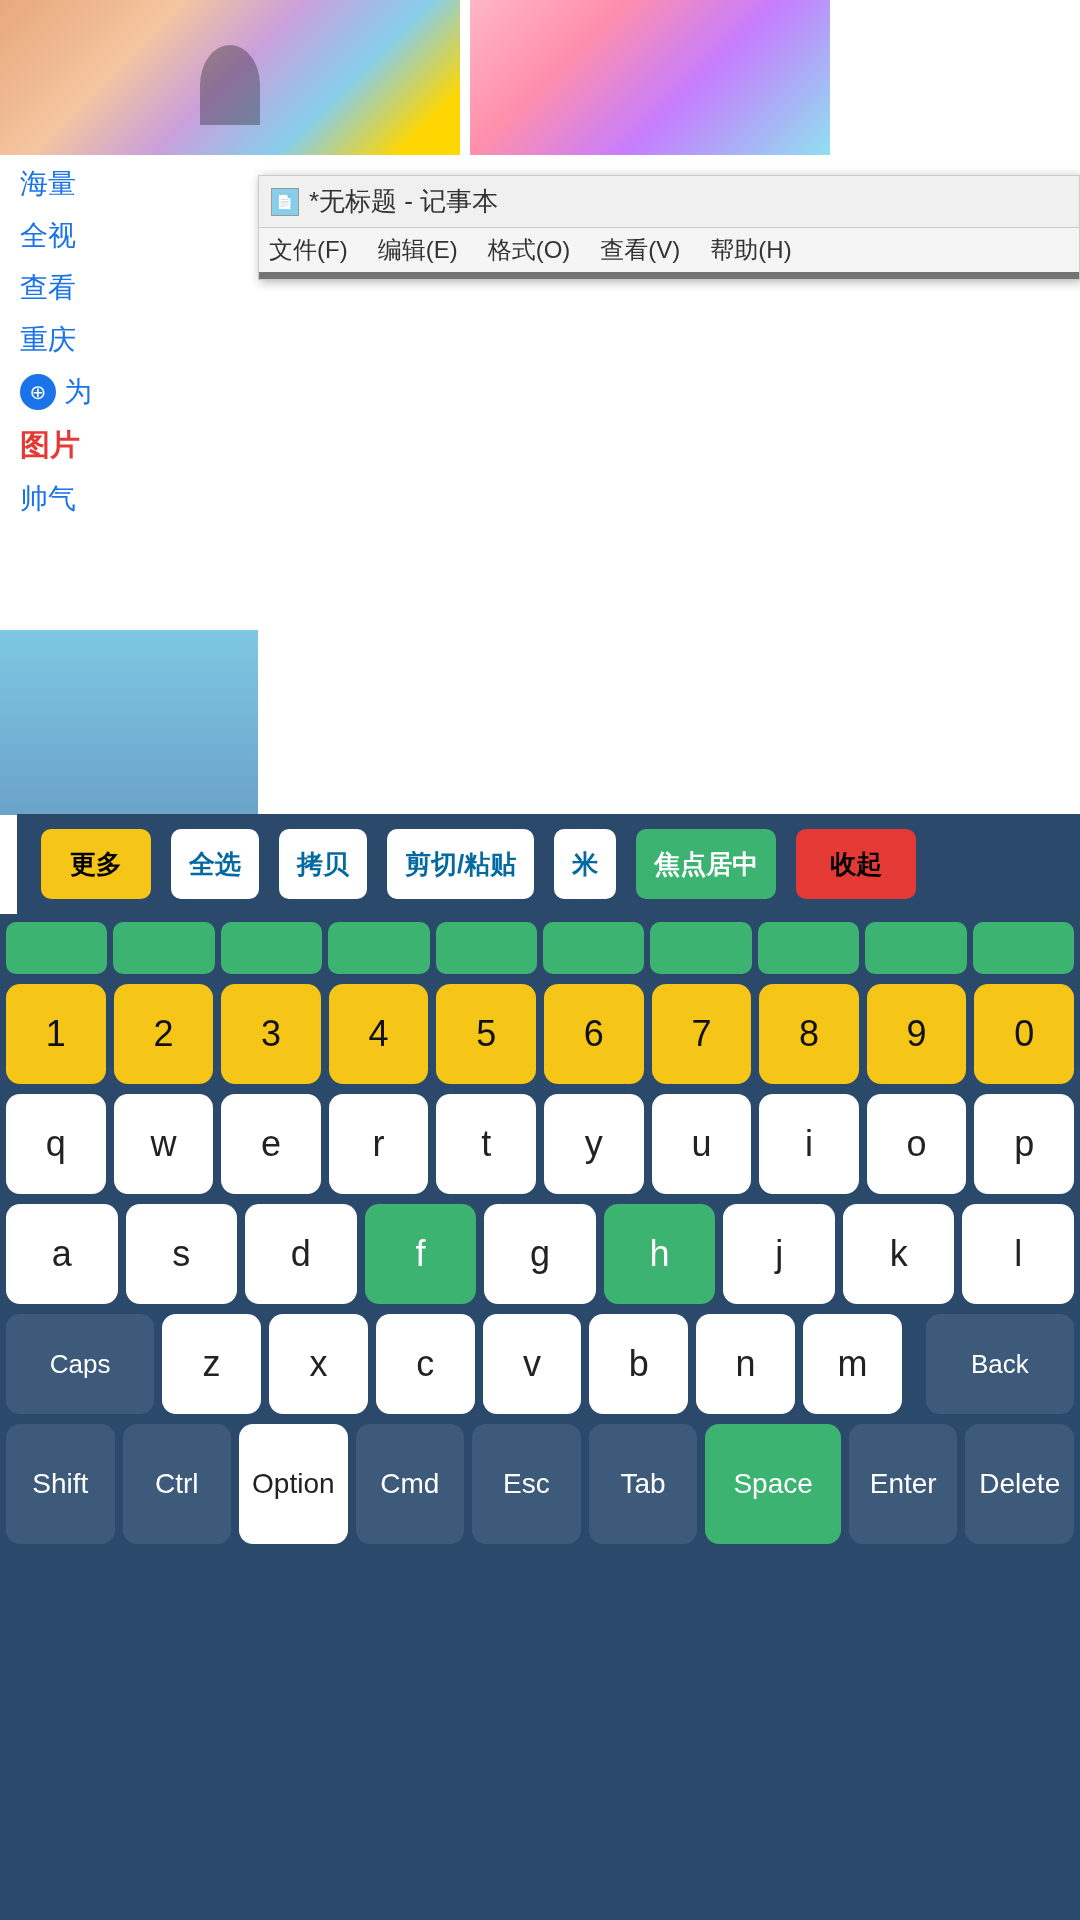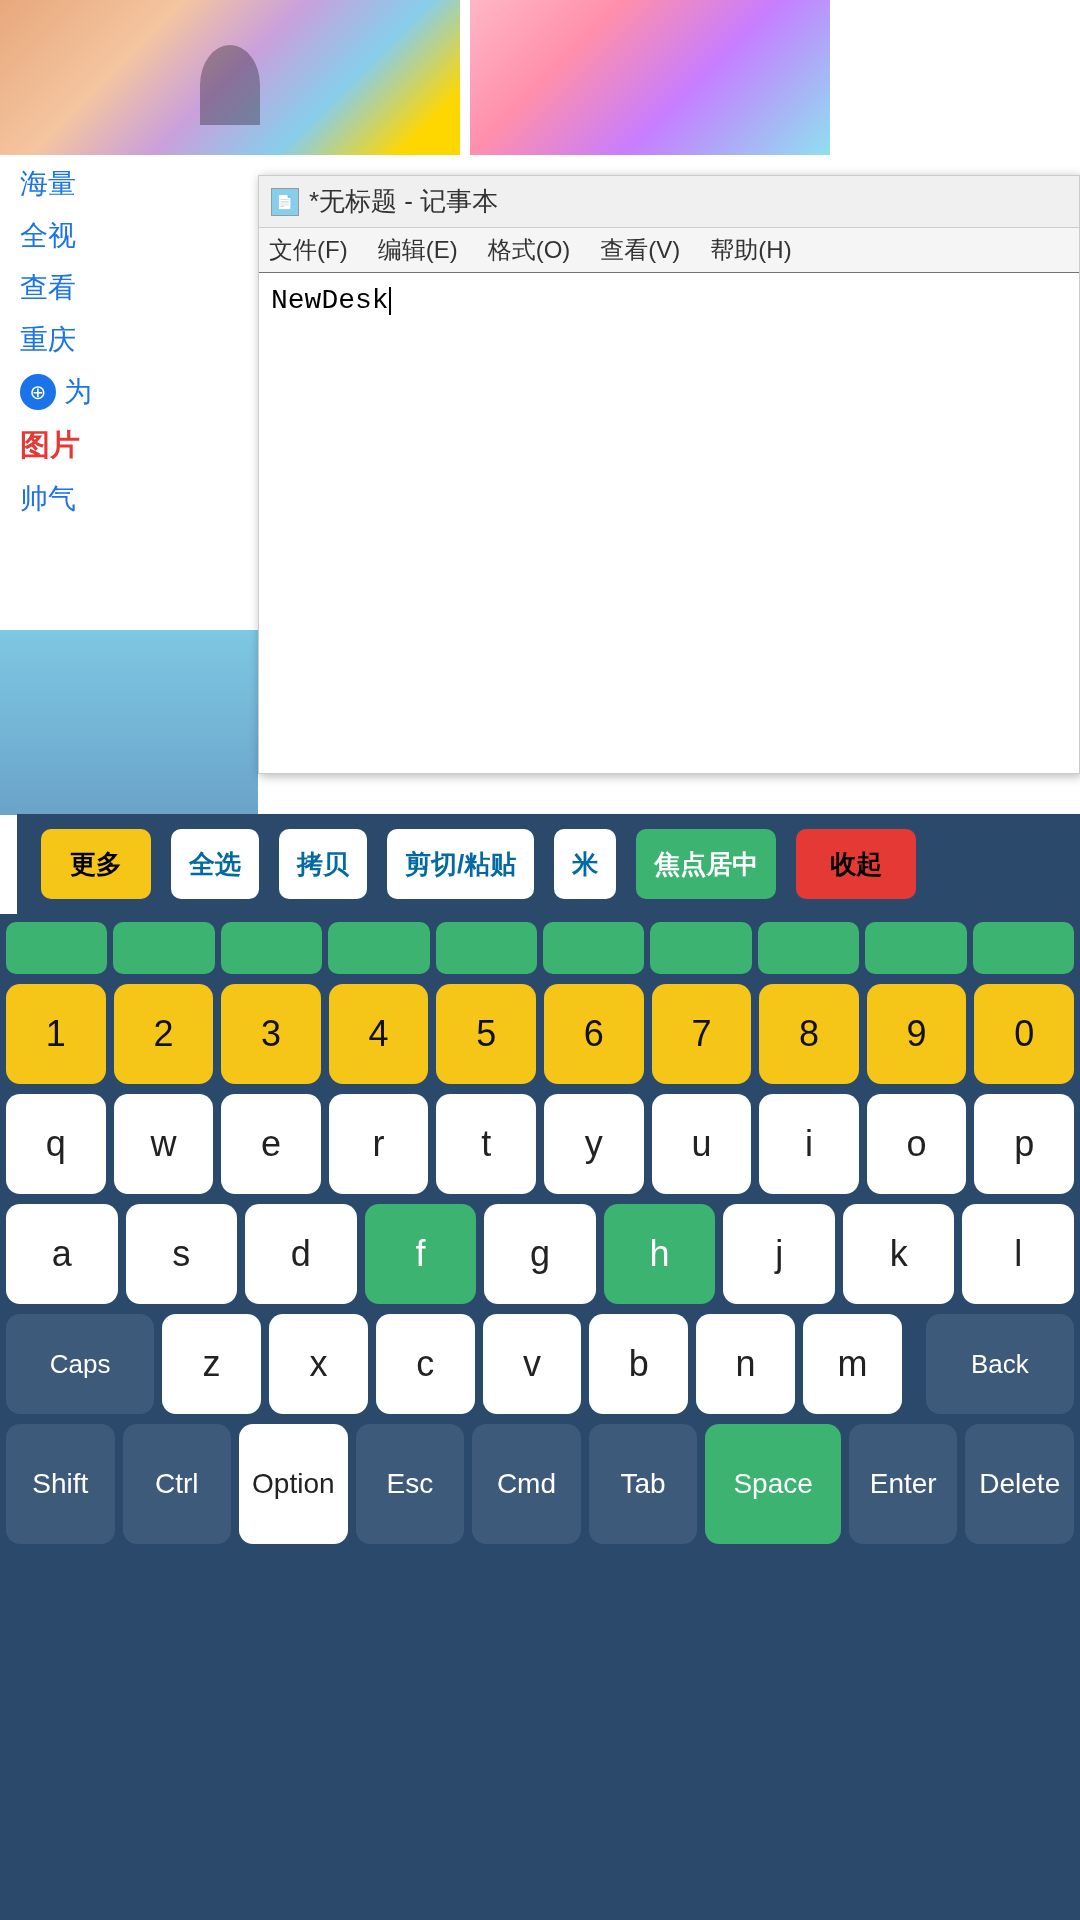--- a/index.html
+++ b/index.html
@@ -110,21 +110,21 @@
     }
 
     .notepad-title {
       font-size: 26px;
       color: #333;
       font-weight: normal;
     }
 
     .notepad-menubar {
       background: #f5f5f5;
-      border-bottom: 1px solid #737373;
+      border-bottom: 7px solid #737373;
       padding: 6px 10px;
       display: flex;
       gap: 30px;
     }
 
     .menu-item {
       font-size: 24px;
       color: #333;
       cursor: pointer;
     }
@@ -345,23 +345,20 @@
   <div class="notepad-titlebar">
     <div class="notepad-icon">📄</div>
     <span class="notepad-title">*无标题 - 记事本</span>
   </div>
   <div class="notepad-menubar">
     <span class="menu-item">文件(F)</span>
     <span class="menu-item">编辑(E)</span>
     <span class="menu-item">格式(O)</span>
     <span class="menu-item">查看(V)</span>
     <span class="menu-item">帮助(H)</span>
-  </div>
-  <div class="notepad-content">
-    <span class="notepad-text">NewDesk<span class="cursor-caret"></span></span>
   </div>
 </div>
 
 <div class="keyboard-toolbar">
   <button class="toolbar-btn btn-yellow">更多</button>
   <button class="toolbar-btn btn-white">全选</button>
   <button class="toolbar-btn btn-white">拷贝</button>
   <button class="toolbar-btn btn-white">剪切/粘贴</button>
   <button class="toolbar-btn btn-white">米</button>
   <button class="toolbar-btn btn-green">焦点居中</button>
@@ -430,20 +427,20 @@
     <div class="key key-white">b</div>
     <div class="key key-white">n</div>
     <div class="key key-white">m</div>
     <div class="key key-dark" style="flex:1.5; font-size:26px;margin-left:16px;">Back</div>
   </div>
 
   <div class="bottom-key-row">
     <div class="key-special key-dark">Shift</div>
     <div class="key-special key-dark">Ctrl</div>
     <div class="key-special key-white">Option</div>
+    <div class="key-special key-dark">Cmd</div>
     <div class="key-special key-dark">Esc</div>
-    <div class="key-special key-dark">Cmd</div>
     <div class="key-special key-dark">Tab</div>
     <div class="key-special key-space-green">Space</div>
     <div class="key-special key-dark">Enter</div>
     <div class="key-special key-dark">Delete</div>
   </div>
 </div>
 
 </body></html>

